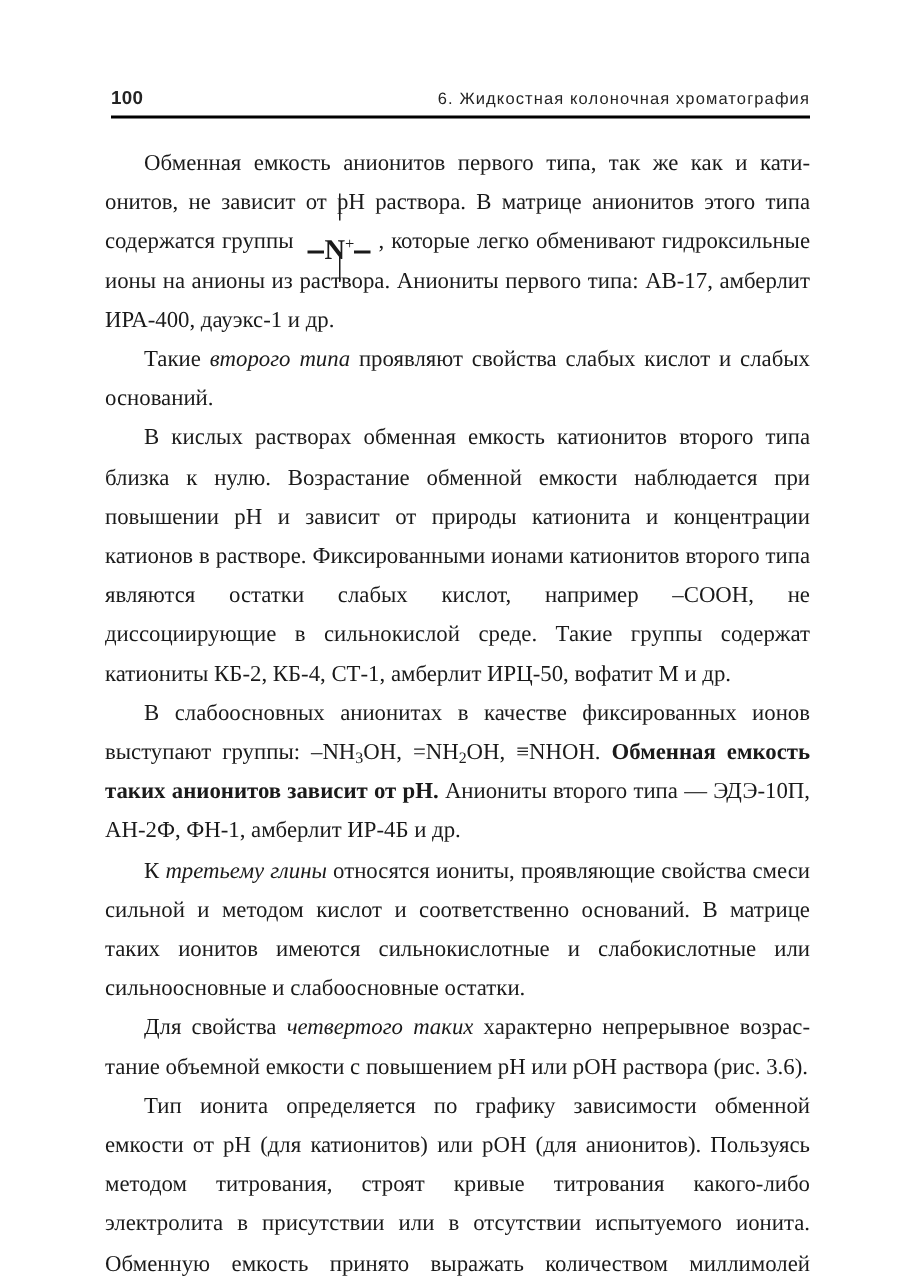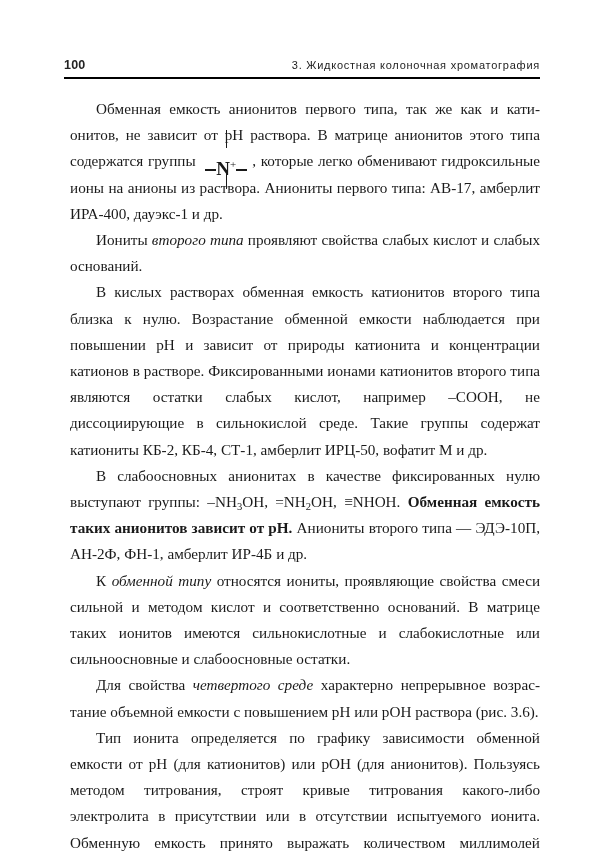--- a/index.html
+++ b/index.html
@@ -19,21 +19,21 @@
     position: relative;
     width: 600px;
     height: 852px;
     background: #ffffff;
     box-sizing: border-box;
   }
 
   
   .header {
     position: absolute;
-    left: 64px;
+    left: 74px;
     right: 60px;
     top: 58px;
     height: 28px;
     text-align: center;
   }
   .header-row {
     display: flex;
     align-items: baseline;
     justify-content: space-between;
     font-family: "Liberation Sans", "DejaVu Sans", sans-serif;
@@ -138,36 +138,36 @@
   }
 </style>
 </head>
 <body>
 
 <div class="page">
 
   <div class="header">
     <div class="header-row">
       <span class="folio">100</span>
-      <span class="running-title">3. Жидкостная колоночная хроматография</span>
+      <span class="running-title">6. Жидкостная колоночная хроматография</span>
     </div>
     <div class="header-rule"></div>
   </div>
 
   <div class="textblock">
 
     <p><span>Обменная емкость анионитов первого типа, так же как и кати­онитов, не зависит от рН раствора. В матрице анионитов этого типа содержатся группы </span><span class="chem-amine"><span class="chem-bond-up"></span><span class="chem-core"><span class="bond-h"></span><span class="atom">N</span><span class="chg">+</span><span class="bond-h"></span></span><span class="chem-bond-down"></span></span><span>, которые легко обменивают гид­роксильные ионы на анионы из раствора. Аниониты первого типа: АВ-17, амберлит ИРА-400, дауэкс-1 и др.</span></p>
 
-    <p><span>Иониты </span><i>второго типа</i><span> проявляют свойства слабых кислот и слабых оснований.</span></p>
+    <p><span>Такие </span><i>второго типа</i><span> проявляют свойства слабых кислот и слабых оснований.</span></p>
 
     <p><span>В кислых растворах обменная емкость катионитов второго типа близка к нулю. Возрастание обменной емкости наблюдает­ся при повышении рН и зависит от природы катионита и концен­трации катионов в растворе. Фиксированными ионами катиони­тов второго типа являются остатки слабых кислот, например –СООН, не диссоциирующие в сильнокислой среде. Такие груп­пы содержат катиониты КБ-2, КБ-4, СТ-1, амберлит ИРЦ-50, во­фатит М и др.</span></p>
 
-    <p><span>В слабоосновных анионитах в качестве фиксированных нулю выступают группы: –NH</span><sub>3</sub><span>ОН, =NH</span><sub>2</sub><span>ОН, ≡NHOH. </span><b>Обменная ем­кость таких анионитов зависит от рН.</b><span> Аниониты второго типа — ЭДЭ-10П, АН-2Ф, ФН-1, амберлит ИР-4Б и др.</span></p>
+    <p><span>В слабоосновных анионитах в качестве фиксированных ионов выступают группы: –NH</span><sub>3</sub><span>ОН, =NH</span><sub>2</sub><span>ОН, ≡NHOH. </span><b>Обменная ем­кость таких анионитов зависит от рН.</b><span> Аниониты второго типа — ЭДЭ-10П, АН-2Ф, ФН-1, амберлит ИР-4Б и др.</span></p>
 
-    <p><span>К </span><i>обменной типу</i><span> относятся иониты, проявляющие свойства смеси сильной и методом кислот и соответственно оснований. В мат­рице таких ионитов имеются сильнокислотные и слабокислотные или сильноосновные и слабоосновные остатки.</span></p>
+    <p><span>К </span><i>третьему глины</i><span> относятся иониты, проявляющие свойства смеси сильной и методом кислот и соответственно оснований. В мат­рице таких ионитов имеются сильнокислотные и слабокислотные или сильноосновные и слабоосновные остатки.</span></p>
 
-    <p><span>Для свойства </span><i>четвертого среде</i><span> характерно непрерывное возрас­тание объемной емкости с повышением рН или рОН раствора (рис. 3.6).</span></p>
+    <p><span>Для свойства </span><i>четвертого таких</i><span> характерно непрерывное возрас­тание объемной емкости с повышением рН или рОН раствора (рис. 3.6).</span></p>
 
 
     <p><span>Тип ионита определяется по графику зависимости обменной емкости от рН (для катионитов) или рОН (для анионитов). Поль­зуясь методом титрования, строят кривые титрования какого-либо электролита в присутствии или в отсутствии испытуемого ионита. Обменную емкость принято выражать количеством миллимолей обменивающегося противоиона на 1 г отмытого от сорбированных веществ сухого ионита, находящегося для катионитов в водород-</span></p>
 
   </div>
 </div>
 
 </body></html>

